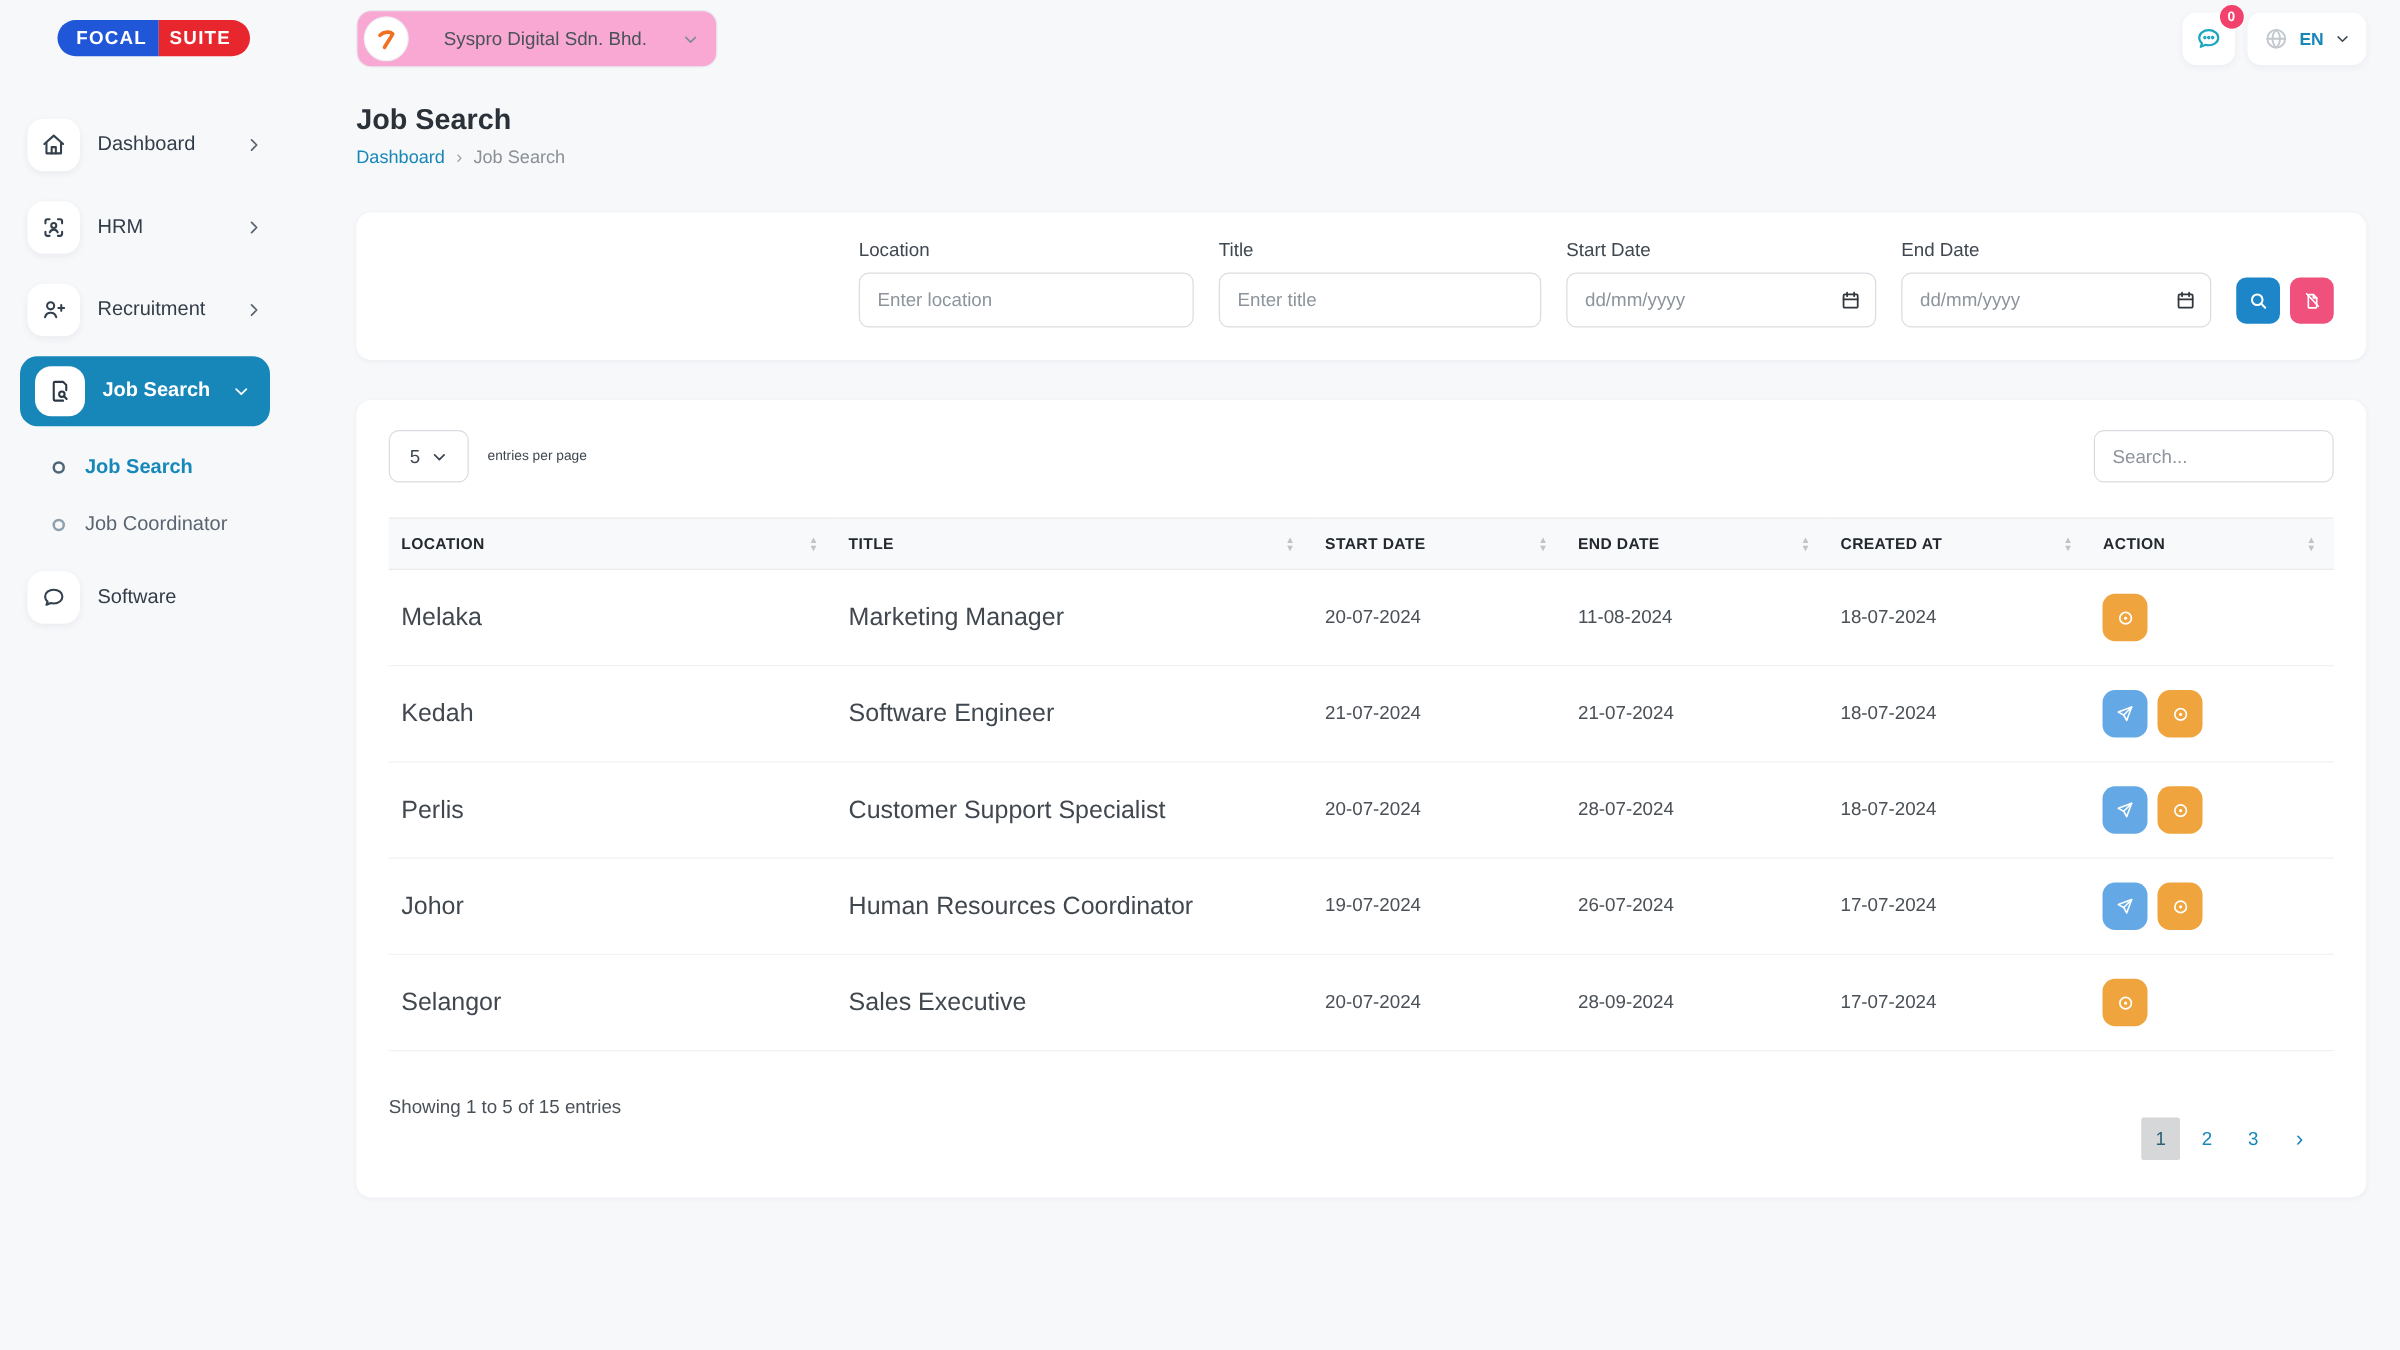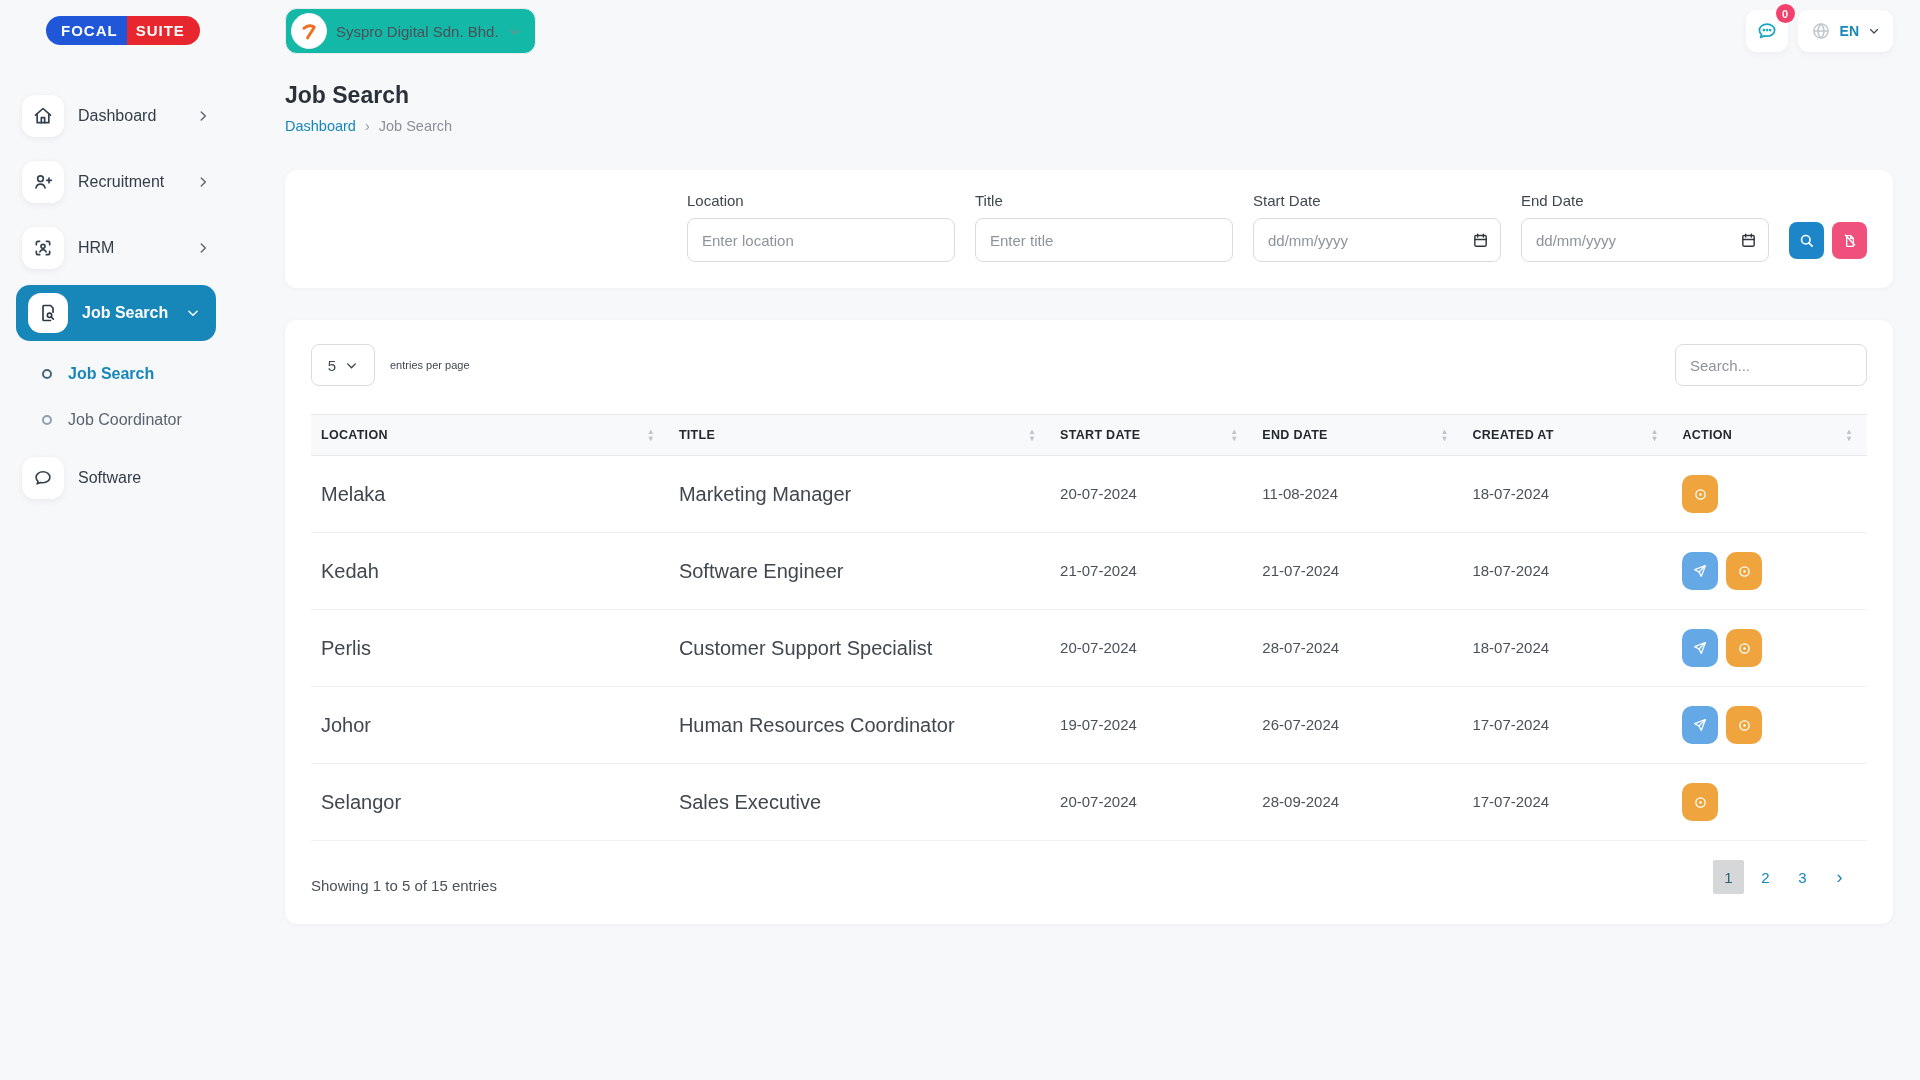--- a/index.html
+++ b/index.html
@@ -26,21 +26,21 @@
   .sub-item { display:flex; align-items:center; gap:16px; padding:14px 22px 14px 42px; cursor:pointer; }
   .ring { width:10px; height:10px; border-radius:50%; border:2px solid #8ea0b0; flex:0 0 auto; }
   .sub-item.active .ring { border-color:#4d6575; }
   .sub-label { font-size:16px; color:#5a6470; }
   .sub-item.active .sub-label { color:#1787b9; font-weight:700; }
 
   
   .main { position:absolute; left:232px; top:0; width:1688px; height:1080px; padding:0 27px 0 53px; }
 
   .topbar { display:flex; align-items:center; height:46px; margin-top:8px; }
-  .company-pill { display:flex; align-items:center; gap:9px; background:#14b8a6; border:1px solid #e8ebee;
+  .company-pill { display:flex; align-items:center; gap:28px; background:#f9a8d4; border:1px solid #e8ebee;
                   border-radius:12px; padding:4px 14px 4px 5px; height:46px; cursor:pointer; }
   .company-logo { width:36px; height:36px; border-radius:50%; border:1px solid #eef0f2; background:#fff;
                   display:flex; align-items:center; justify-content:center; }
   .company-name { font-size:15px; color:#4a5158; }
   .topbar-right { margin-left:auto; display:flex; align-items:center; gap:10px; }
   .chat-btn { position:relative; width:42px; height:42px; background:#fff; border-radius:11px;
               display:flex; align-items:center; justify-content:center; cursor:pointer;
               box-shadow:0 2px 6px rgba(40,60,90,.05); }
   .chat-badge { position:absolute; top:-6px; right:-7px; min-width:19px; height:19px; border-radius:50%;
                 background:#f1416c; color:#fff; font-size:11px; display:flex; align-items:center;
@@ -95,21 +95,21 @@
           cursor:pointer; margin-right:6px; }
   tbody td { padding:19px 10px; border-bottom:1px solid #eff1f3; vertical-align:middle; }
   .cell-main { font-size:20px; color:#40474e; }
   .cell-date { font-size:15px; color:#4a5158; }
   .actions { display:flex; gap:8px; }
   .btn-action { width:36px; height:38px; border:none; border-radius:10px; display:flex; align-items:center;
                 justify-content:center; cursor:pointer; }
   .btn-send { background:#64a9e5; }
   .btn-view { background:#f0a43d; }
 
-  .table-footer { display:flex; align-items:flex-end; margin-top:19px; }
+  .table-footer { display:flex; align-items:flex-start; margin-top:36px;flex-direction:column; }
   .summary { font-size:15px; color:#4a5158; }
   .pagination { margin-left:auto; display:flex; align-items:center; gap:6px; margin-right:12px; }
   .page-item { min-width:31px; height:34px; display:flex; align-items:center; justify-content:center;
                font-size:15px; color:#1787b9; cursor:pointer; border-radius:2px; }
   .page-item.active { background:#d5d7d9; color:#2b6178; }
   .page-next { font-size:18px; }
 
   svg { display:block; }
 </style>
 </head>
@@ -125,56 +125,56 @@
 
     <div class="nav-item">
       <span class="icon-box">
         <svg width="20" height="20" viewBox="0 0 24 24" fill="none" stroke="#33414e" stroke-width="2" stroke-linecap="round" stroke-linejoin="round">
             <path d="M3 11 L12 3 L21 11"></path>
             <path d="M5 10v10h14V10"></path>
             <path d="M10 20v-6h4v6"></path>
           </svg>
       </span>
       <span class="nav-label">Dashboard</span>
-      <span class="nav-chevron">
-        <svg width="14" height="14" viewBox="0 0 24 24" fill="none" stroke="#5b6570" stroke-width="2.4" stroke-linecap="round" stroke-linejoin="round">
-            <polyline points="9 5 16 12 9 19"></polyline>
-          </svg>
-      </span>
-    </div>
-
-    <div class="nav-item">
-      <span class="icon-box">
-        <svg width="20" height="20" viewBox="0 0 24 24" fill="none" stroke="#33414e" stroke-width="2" stroke-linecap="round" stroke-linejoin="round">
-            <circle cx="9" cy="8" r="3.4"></circle>
-            <path d="M3.6 19c.7-2.9 2.8-4.4 5.4-4.4s4.7 1.5 5.4 4.4"></path>
-            <path d="M16.5 10h5.5"></path>
-            <path d="M19.2 7.2v5.6"></path>
-          </svg>
-      </span>
-      <span class="nav-label">Recruitment</span>
       <span class="nav-chevron">
         <svg width="14" height="14" viewBox="0 0 24 24" fill="none" stroke="#5b6570" stroke-width="2.4" stroke-linecap="round" stroke-linejoin="round">
             <polyline points="9 5 16 12 9 19"></polyline>
           </svg>
       </span>
     </div>
 
     <div class="nav-item">
       <span class="icon-box">
         <svg width="20" height="20" viewBox="0 0 24 24" fill="none" stroke="#33414e" stroke-width="2" stroke-linecap="round" stroke-linejoin="round">
             <path d="M4 8V6a2 2 0 0 1 2-2h2"></path>
             <path d="M16 4h2a2 2 0 0 1 2 2v2"></path>
             <path d="M20 16v2a2 2 0 0 1-2 2h-2"></path>
             <path d="M8 20H6a2 2 0 0 1-2-2v-2"></path>
             <circle cx="12" cy="10" r="2.4"></circle>
             <path d="M8.2 16.6c.9-1.7 2.2-2.6 3.8-2.6s2.9.9 3.8 2.6"></path>
           </svg>
       </span>
       <span class="nav-label">HRM</span>
+      <span class="nav-chevron">
+        <svg width="14" height="14" viewBox="0 0 24 24" fill="none" stroke="#5b6570" stroke-width="2.4" stroke-linecap="round" stroke-linejoin="round">
+            <polyline points="9 5 16 12 9 19"></polyline>
+          </svg>
+      </span>
+    </div>
+
+    <div class="nav-item">
+      <span class="icon-box">
+        <svg width="20" height="20" viewBox="0 0 24 24" fill="none" stroke="#33414e" stroke-width="2" stroke-linecap="round" stroke-linejoin="round">
+            <circle cx="9" cy="8" r="3.4"></circle>
+            <path d="M3.6 19c.7-2.9 2.8-4.4 5.4-4.4s4.7 1.5 5.4 4.4"></path>
+            <path d="M16.5 10h5.5"></path>
+            <path d="M19.2 7.2v5.6"></path>
+          </svg>
+      </span>
+      <span class="nav-label">Recruitment</span>
       <span class="nav-chevron">
         <svg width="14" height="14" viewBox="0 0 24 24" fill="none" stroke="#5b6570" stroke-width="2.4" stroke-linecap="round" stroke-linejoin="round">
             <polyline points="9 5 16 12 9 19"></polyline>
           </svg>
       </span>
     </div>
 
     <div class="nav-item active">
       <span class="icon-box">
         <svg width="20" height="20" viewBox="0 0 24 24" fill="none" stroke="#2b3844" stroke-width="2" stroke-linecap="round" stroke-linejoin="round">

